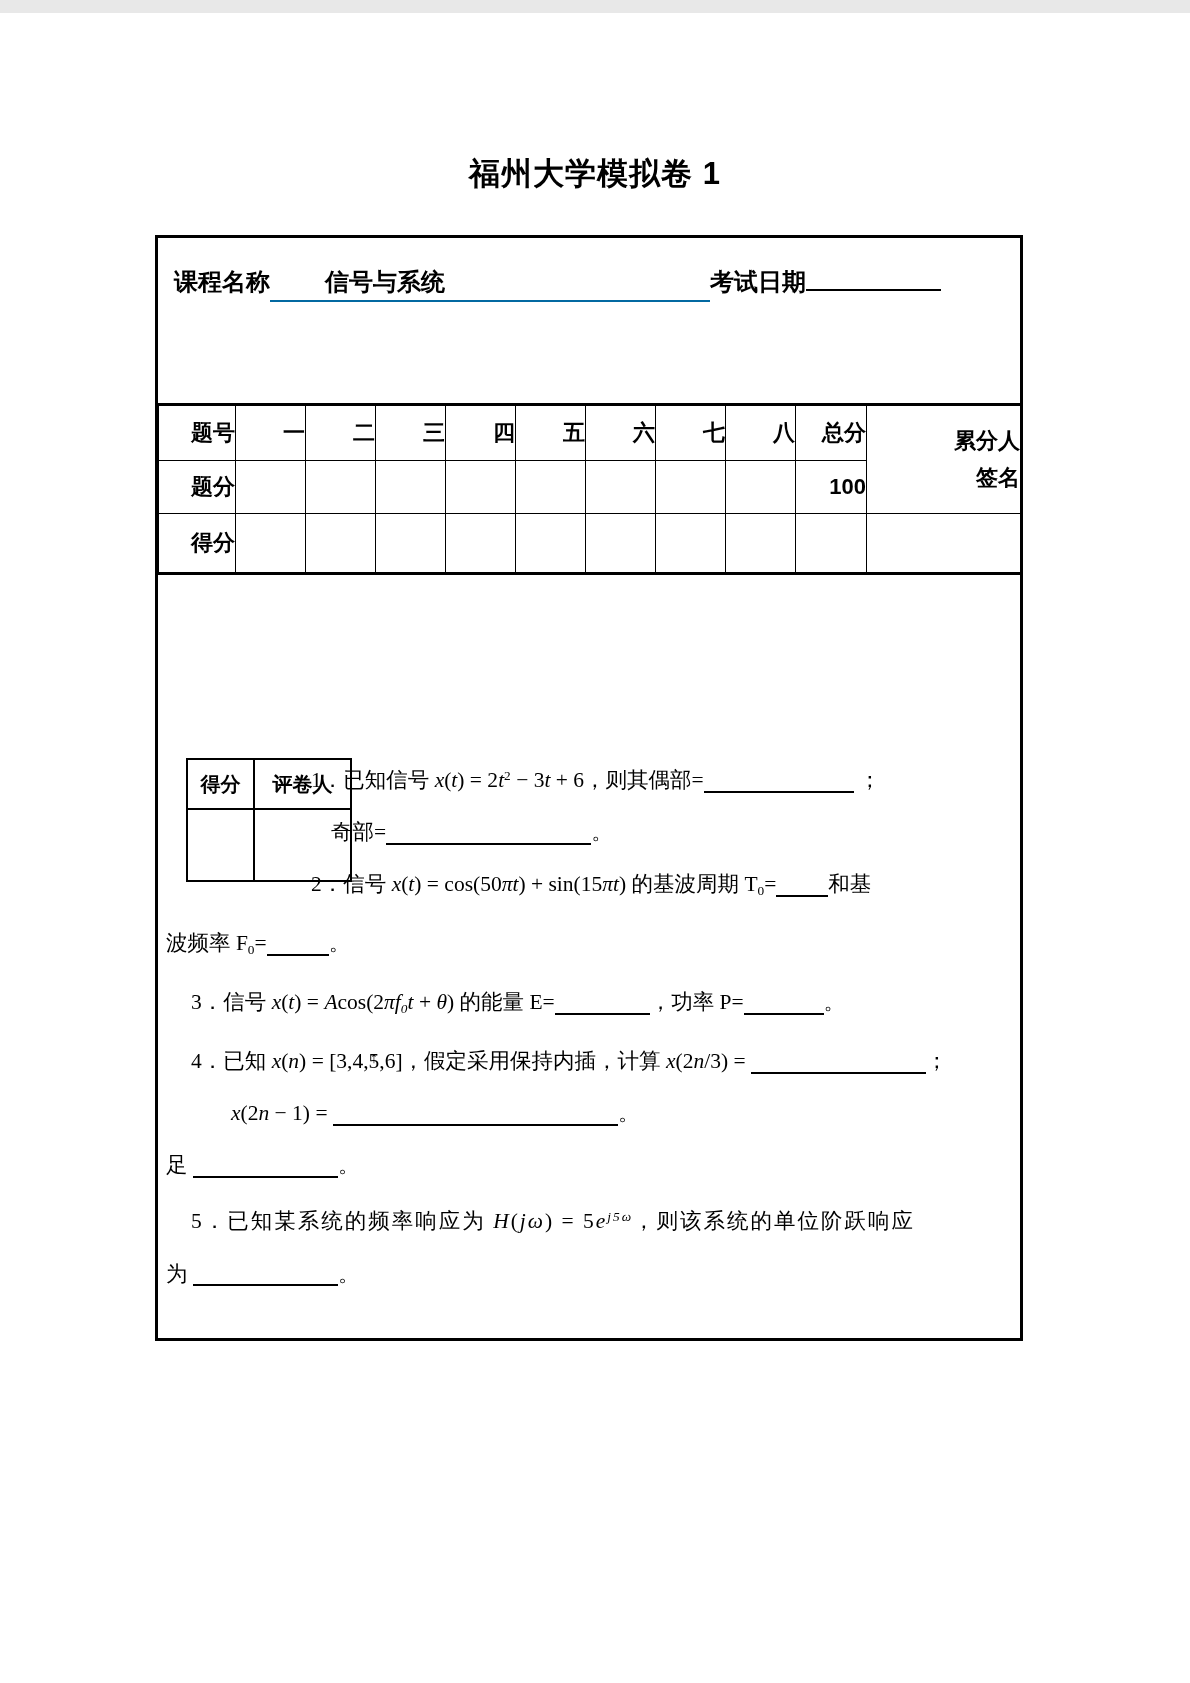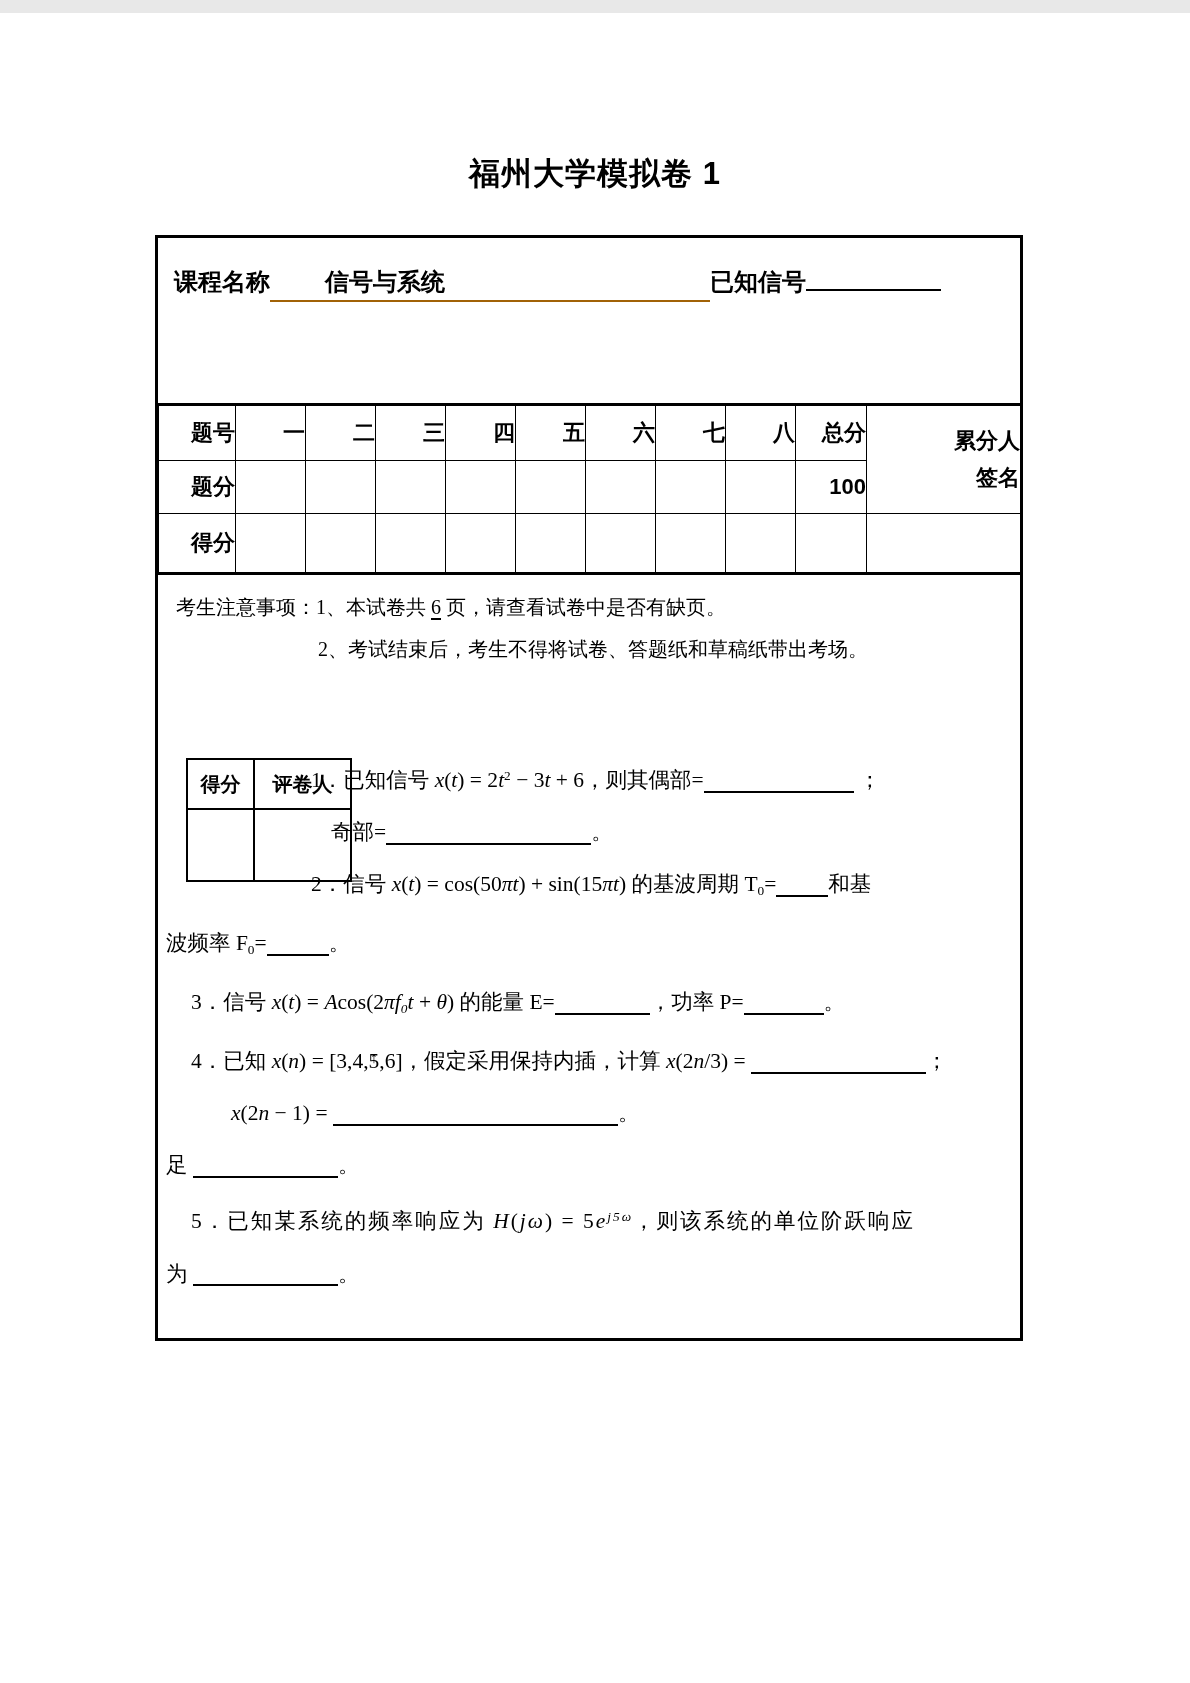--- a/index.html
+++ b/index.html
@@ -23,21 +23,21 @@
     width:868px; height:1106px;
     border:3px solid #000;
     box-sizing:border-box;
   }
   
   .info-section { position:absolute; top:0; left:0; right:0; height:165px; padding:26px 16px 0 16px; box-sizing:border-box; }
   .info-row { display:flex; align-items:flex-start; font-size:24px; font-weight:bold; white-space:nowrap; line-height:36px; margin-bottom:22px; }
   .lab { font-weight:bold; }
   
   .bl { display:inline-block; border-bottom:2px solid #000; height:1.05em; vertical-align:-0.25em; }
-  .blv { display:inline-block; border-bottom:2px solid #a16207; box-sizing:border-box; }
+  .blv { display:inline-block; border-bottom:2px solid #0369a1; box-sizing:border-box; }
   
   .score-table {
     position:absolute; top:165px; left:0; right:0;
     border-collapse:collapse; table-layout:fixed; width:100%;
     border-top:3px solid #000; border-bottom:3px solid #000;
     font-size:22px; font-weight:bold; text-align:right;
   }
   .score-table td { border:1px solid #000; padding:0; }
   .score-table .r1 td { height:54px; }
   .score-table .r2 td { height:52px; }
@@ -101,21 +101,21 @@
 <div class="sheet">
 
   <div class="exam-title">福州大学模拟卷 1</div>
 
   <div class="main-box">
 
     <div class="info-section">
       <div class="info-row">
           <span class="lab">课程名称</span>
           <span class="blv" style="width: 440px; padding-left: 55px;">信号与系统</span>
-          <span class="lab">已知信号</span>
+          <span class="lab">考试日期</span>
           <span class="bl" style="width: 135px;"></span>
         </div>
     </div>
 
     <table class="score-table">
       <colgroup>
         <col style="width:77px">
           <col style="width:70px">
           <col style="width:70px">
           <col style="width:70px">
@@ -165,24 +165,20 @@
             <td></td>
             <td></td>
         <td></td>
             <td></td>
         <td></td>
         <td></td>
       </tr>
     </tbody>
       </table>
 
-    <div class="notes">
-      <div class="note-line"><span class="note-label">考生注意事项：</span><span><span>1、本试卷共 </span><span class="u">6</span><span> 页，请查看试卷中是否有缺页。</span></span></div>
-      <div class="note-line note-line--indent"><span><span>2、考试结束后，考生不得将试卷、答题纸和草稿纸带出考场。</span></span></div>
-    </div>
 
 
     <table class="grade-box">
       <tbody>
           <tr class="gr1">
         <td class="gc1">得分</td>
         <td class="gc2">评卷人</td>
       </tr>
       <tr class="gr2">
         <td></td>

